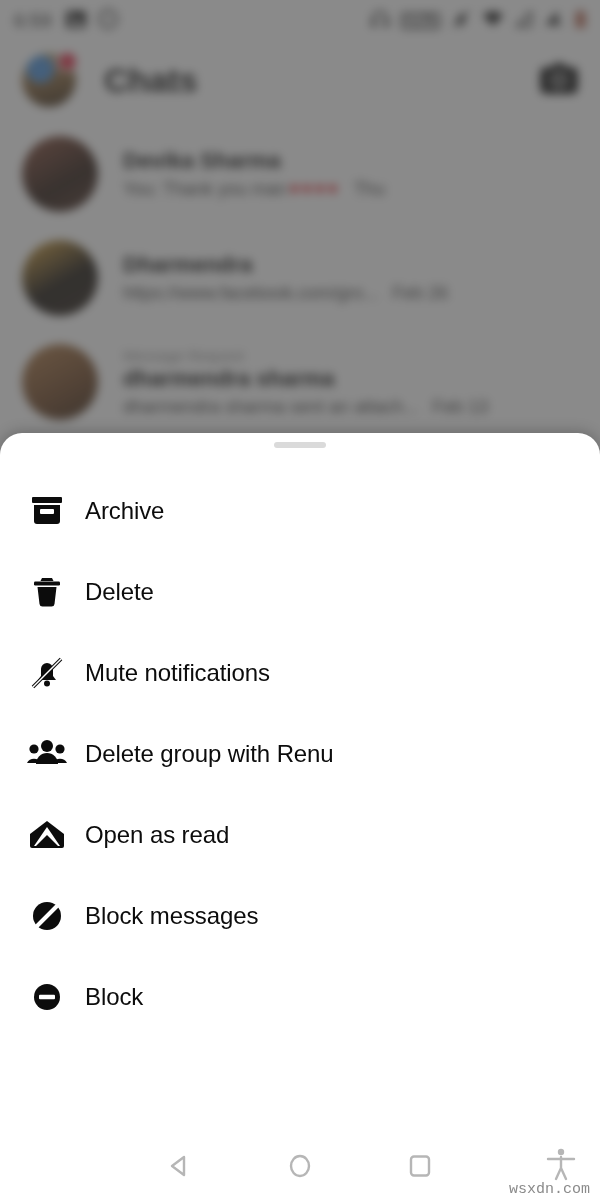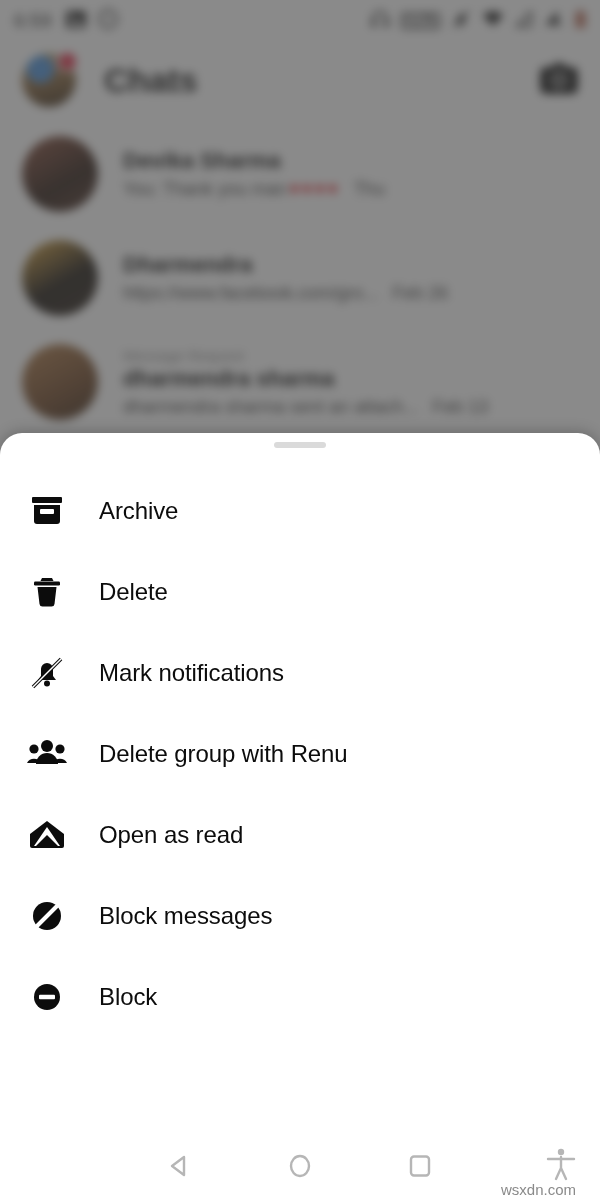--- a/index.html
+++ b/index.html
@@ -97,38 +97,38 @@
   .menu-item {
     display:flex; align-items:center;
     height:81px; padding:0 0 0 25px;
     cursor:pointer;
   }
   .menu-icon {
     width:44px; height:44px; flex:0 0 auto;
     display:flex; align-items:center; justify-content:center;
   }
   .menu-label {
-    margin-left:30px;
+    margin-left:16px;
     font-size:24px; color:#0c0c0c;
     letter-spacing:-0.1px;
   }
 
   
   .navbar {
     position:absolute; left:0; bottom:0; width:600px; height:68px;
     background:#ffffff; z-index:20;
     display:flex; align-items:center;
   }
   .nav-btn { width:120px; display:flex; align-items:center; justify-content:center; }
   .nav-back { margin-left:120px; }
   .nav-a11y { position:absolute; right:24px; top:50%; transform:translateY(-50%); }
   .watermark {
-    position:absolute; right:24px; bottom:2px;
+    position:absolute; right:10px; bottom:2px;
     font-size:15px; color:#8a8a8a; z-index:25;
-    font-family:Liberation Sans, sans-serif;
+    font-family:Liberation Mono, monospace;
     margin-top:14px;
   }
 </style>
 </head>
 <body>
 
 <div id="app-background">
 
   <div class="statusbar">
     <span class="sb-time">6:59</span>
@@ -273,21 +273,21 @@
 
     <div class="menu-item">
       <span class="menu-icon">
         <svg width="38" height="38" viewBox="0 0 38 38">
           <path d="M10 26 h18 l-3-4 v-7 a6 6 0 0 0-12 0 v7 Z" fill="#0c0c0c"></path>
           <circle cx="19" cy="29.5" r="3" fill="#0c0c0c"></circle>
           <line x1="5" y1="33" x2="33" y2="5" stroke="#0c0c0c" stroke-width="3.6"></line>
           <line x1="5" y1="33" x2="33" y2="5" stroke="#ffffff" stroke-width="1.4"></line>
         </svg>
       </span>
-      <span class="menu-label">Mark notifications</span>
+      <span class="menu-label">Mute notifications</span>
     </div>
 
     <div class="menu-item">
       <span class="menu-icon">
         <svg width="40" height="38" viewBox="0 0 40 38">
           <circle cx="20" cy="11" r="6" fill="#0c0c0c"></circle>
           <path d="M9 29 a11 11 0 0 1 22 0 Z" fill="#0c0c0c"></path>
           <circle cx="7" cy="14" r="4.6" fill="#0c0c0c"></circle>
           <path d="M0 28 a8 8 0 0 1 14 0 Z" fill="#0c0c0c"></path>
           <circle cx="33" cy="14" r="4.6" fill="#0c0c0c"></circle>

